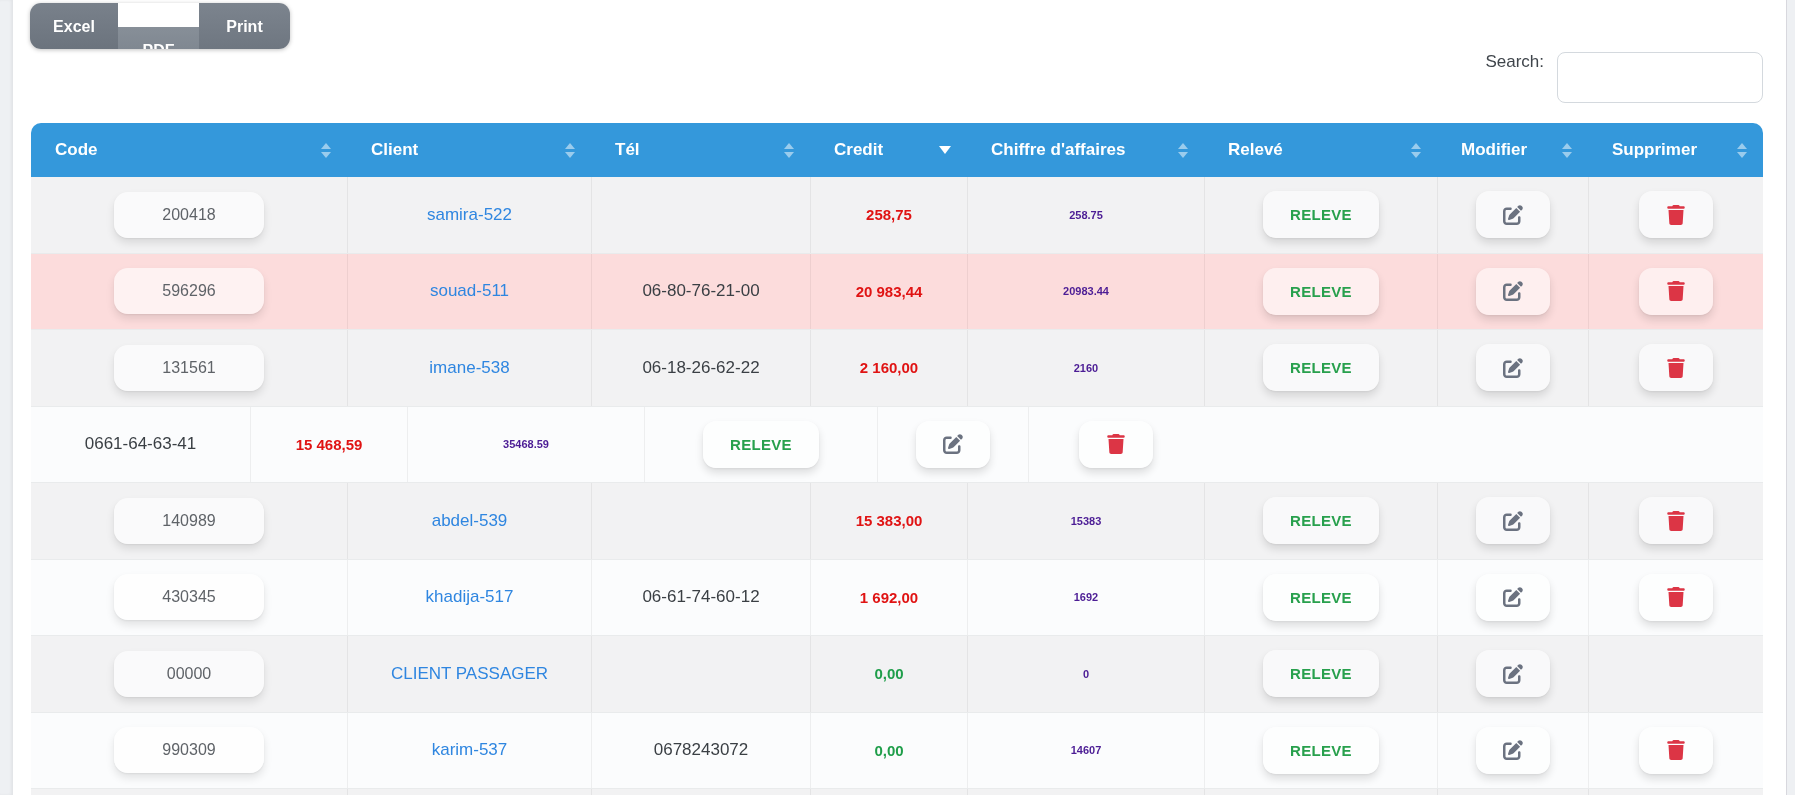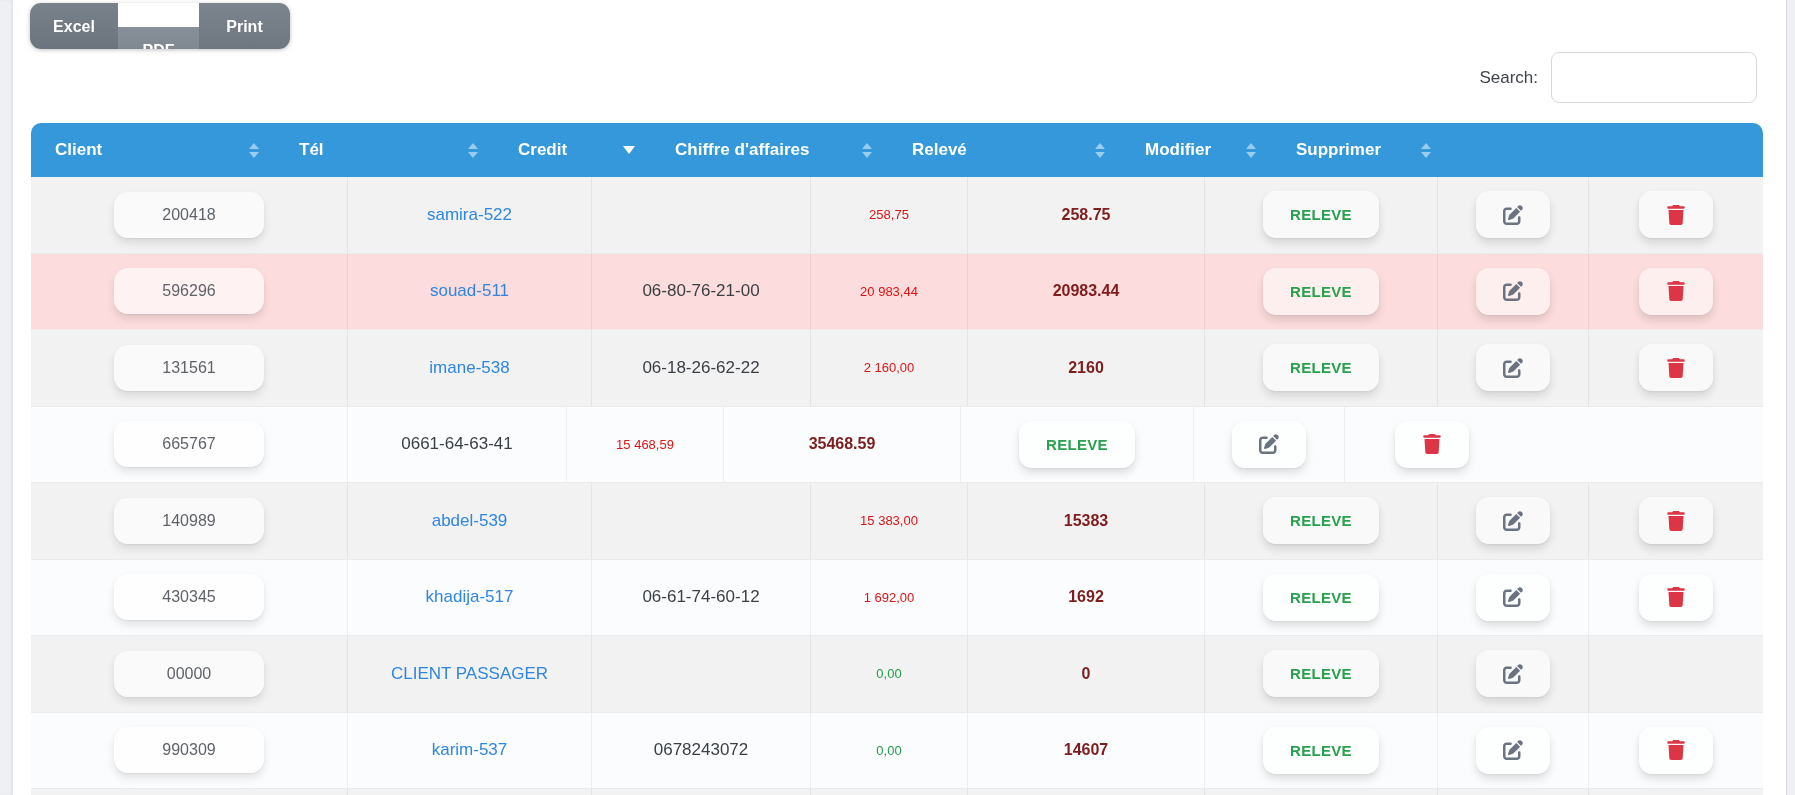--- a/index.html
+++ b/index.html
@@ -24,21 +24,21 @@
   .edge-right{position:absolute;right:0;top:0;width:9px;height:795px;background:#eef0f3;border-left:1px solid #d8d8de;}
 
   
   .btn-group{position:absolute;left:30px;top:3px;height:46px;display:flex;border-radius:11px;overflow:hidden;box-shadow:0 1px 4px rgba(0,0,0,.25);}
   .btn{border:none;color:#fff;font-weight:700;font-size:16px;font-family:inherit;cursor:pointer;height:47px;}
   .btn-excel{width:88px;background:linear-gradient(#79818b,#6b737d);}
   .btn-pdf{width:81px;background:linear-gradient(#878f98,#777f89);margin-top:24px;}
   .btn-print{width:91px;background:linear-gradient(#7c848e,#6e7680);}
 
   
-  .search-wrap{position:absolute;top:52px;right:38px;display:flex;align-items:center;}
+  .search-wrap{position:absolute;top:52px;right:32px;display:flex;}
   .search-label{font-size:17px;color:#3f454b;margin-right:13px;}
   .search-input{width:206px;height:51px;border:1px solid #d4d9de;border-radius:8px;font-size:16px;padding:0 12px;outline:none;font-family:inherit;color:#333;background:#fff;}
 
   
   .dt{position:absolute;left:31px;top:123px;width:1732px;}
   .thead{display:flex;height:54px;background:var(--header-bg);border-radius:10px 10px 0 0;}
   .th{display:flex;align-items:center;justify-content:space-between;padding:0 16px 0 24px;color:#fff;font-weight:700;font-size:17px;cursor:pointer;}
   .sort{display:flex;flex-direction:column;align-items:center;gap:3px;}
   .tri{width:0;height:0;border-left:5px solid transparent;border-right:5px solid transparent;display:block;}
   .tri.up{border-bottom:6px solid rgba(255,255,255,.5);}
@@ -62,24 +62,24 @@
   .c6{flex:0 0 151px;width:151px;}
   .c7{flex:0 0 175px;width:175px;gap:6px;}
 
   .code-badge{
     display:inline-block;width:150px;padding:14px 4px;text-align:center;
     background:rgba(255,255,255,.62);border-radius:14px;color:#5f6368;font-size:16px;
     box-shadow:0 5px 9px rgba(0,0,0,.10),0 1px 2px rgba(0,0,0,.06);
   }
   .client-link{color:var(--link);font-size:17px;text-decoration:none;cursor:pointer;}
   .tel{font-size:17px;color:#3a3f44;}
-  .credit{font-weight:400;font-size:13px;}
+  .credit{font-weight:700;font-size:15px;}
   .credit.debt{color:var(--credit-debt);}
   .credit.zero{color:var(--credit-zero);}
-  .ca{font-weight:700;font-size:16px;color:#7f1d1d;}
+  .ca{font-weight:700;font-size:11px;color:#4c1d95;}
 
   .releve-btn,.icon-btn{
     border:none;cursor:pointer;font-family:inherit;
     background:rgba(255,255,255,.55);border-radius:13px;
     box-shadow:0 5px 9px rgba(0,0,0,.12),0 1px 2px rgba(0,0,0,.05);
   }
   .releve-btn{padding:15px 27px;color:var(--releve-text);font-weight:700;font-size:15px;letter-spacing:.3px;}
   .icon-btn{width:74px;height:47px;display:flex;align-items:center;justify-content:center;}
   .icon-btn svg{display:block;}
   .edit-ic{fill:#6b7280;width:20px;height:20px;}
@@ -97,20 +97,27 @@
   <button class="btn btn-print">Print</button>
 </div>
 
 <div class="search-wrap">
   <span class="search-label">Search:</span>
   <input class="search-input" type="text" value="" style="">
 </div>
 
 <div class="dt">
   <div class="thead" id="thead">
+      <div class="th c0">
+        <span>Code</span>
+        <span class="sort">
+          <i class="tri up"></i>
+          <i class="tri down"></i>
+        </span>
+      </div>
       <div class="th c1">
         <span>Client</span>
         <span class="sort">
           <i class="tri up"></i>
           <i class="tri down"></i>
         </span>
       </div>
       <div class="th c2">
         <span>Tél</span>
         <span class="sort">
@@ -248,23 +255,20 @@
         </div>
         <div class="td c7">
           <button class="icon-btn">
             <svg viewBox="0 0 448 512" class="trash-ic">
               <path d="M135.2 17.7L128 32H32C14.3 32 0 46.3 0 64S14.3 96 32 96H416c17.7 0 32-14.3 32-32s-14.3-32-32-32H320l-7.2-14.3C307.4 6.8 296.3 0 284.2 0H163.8c-12.1 0-23.2 6.8-28.6 17.7zM416 128H32L53.2 467c1.6 25.3 22.6 45 47.9 45H346.9c25.3 0 46.3-19.7 47.9-45L416 128z"></path>
             </svg>
           </button>
         </div>
       </div>
       <div class="tr even">
-        <div class="td c0">
-          <span class="code-badge">665767</span>
-        </div>
         <div class="td c2">
           <span class="tel">0661-64-63-41</span>
         </div>
         <div class="td c3">
           <span class="credit debt">15 468,59</span>
         </div>
         <div class="td c4">
           <span class="ca">35468.59</span>
         </div>
         <div class="td c5">

